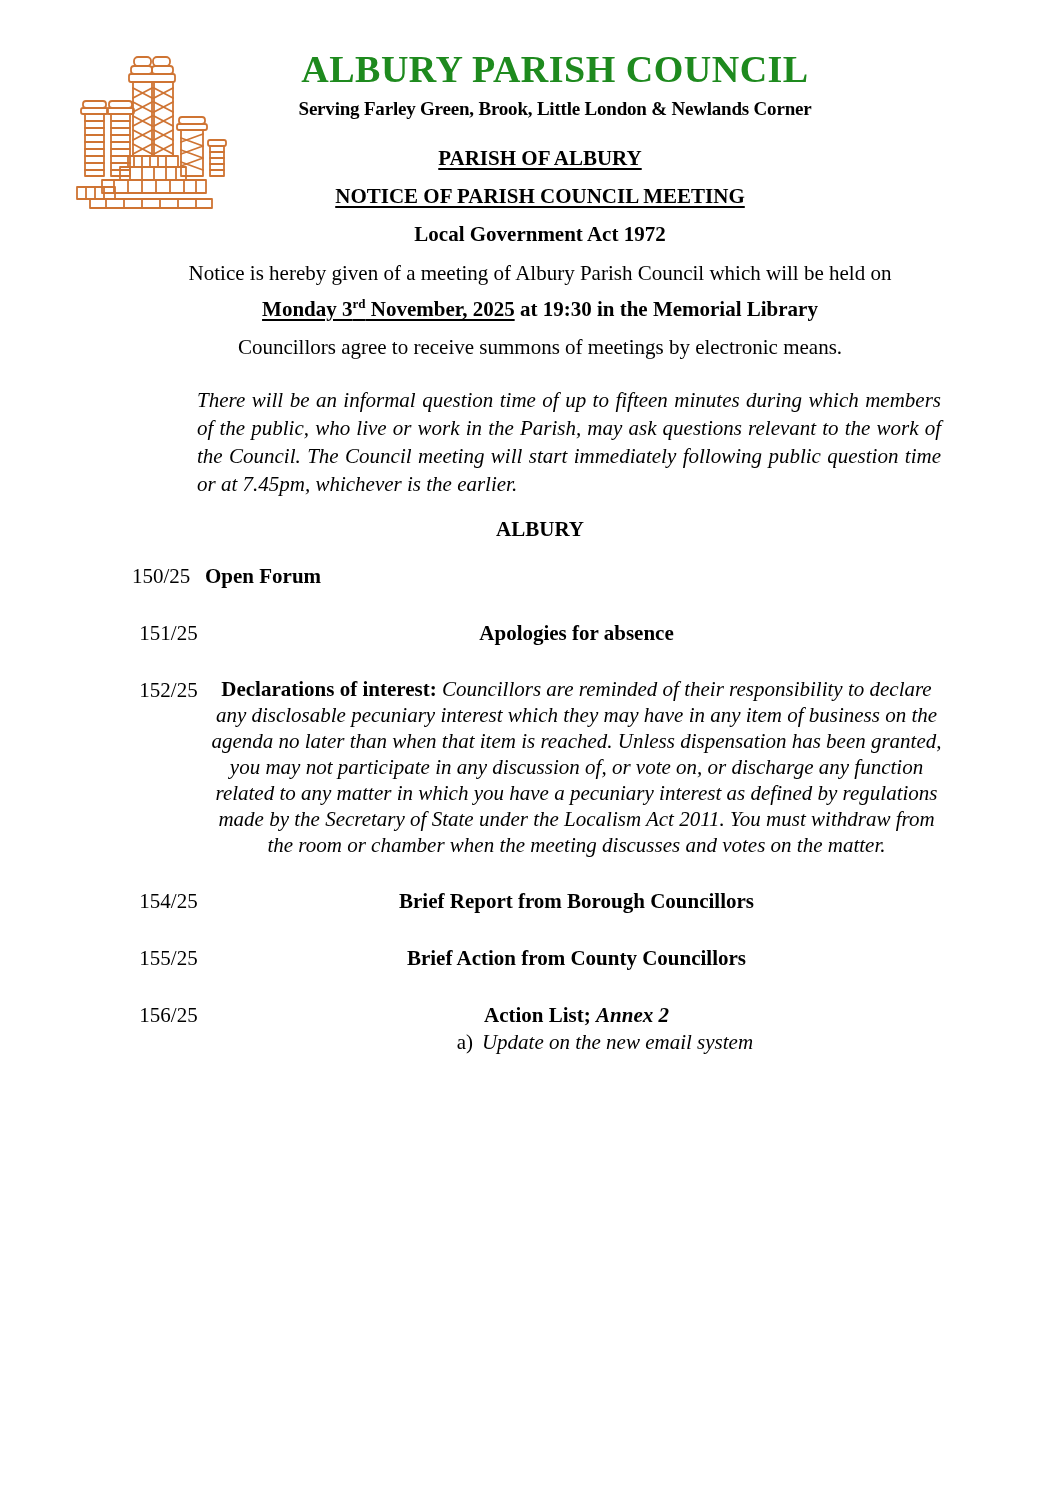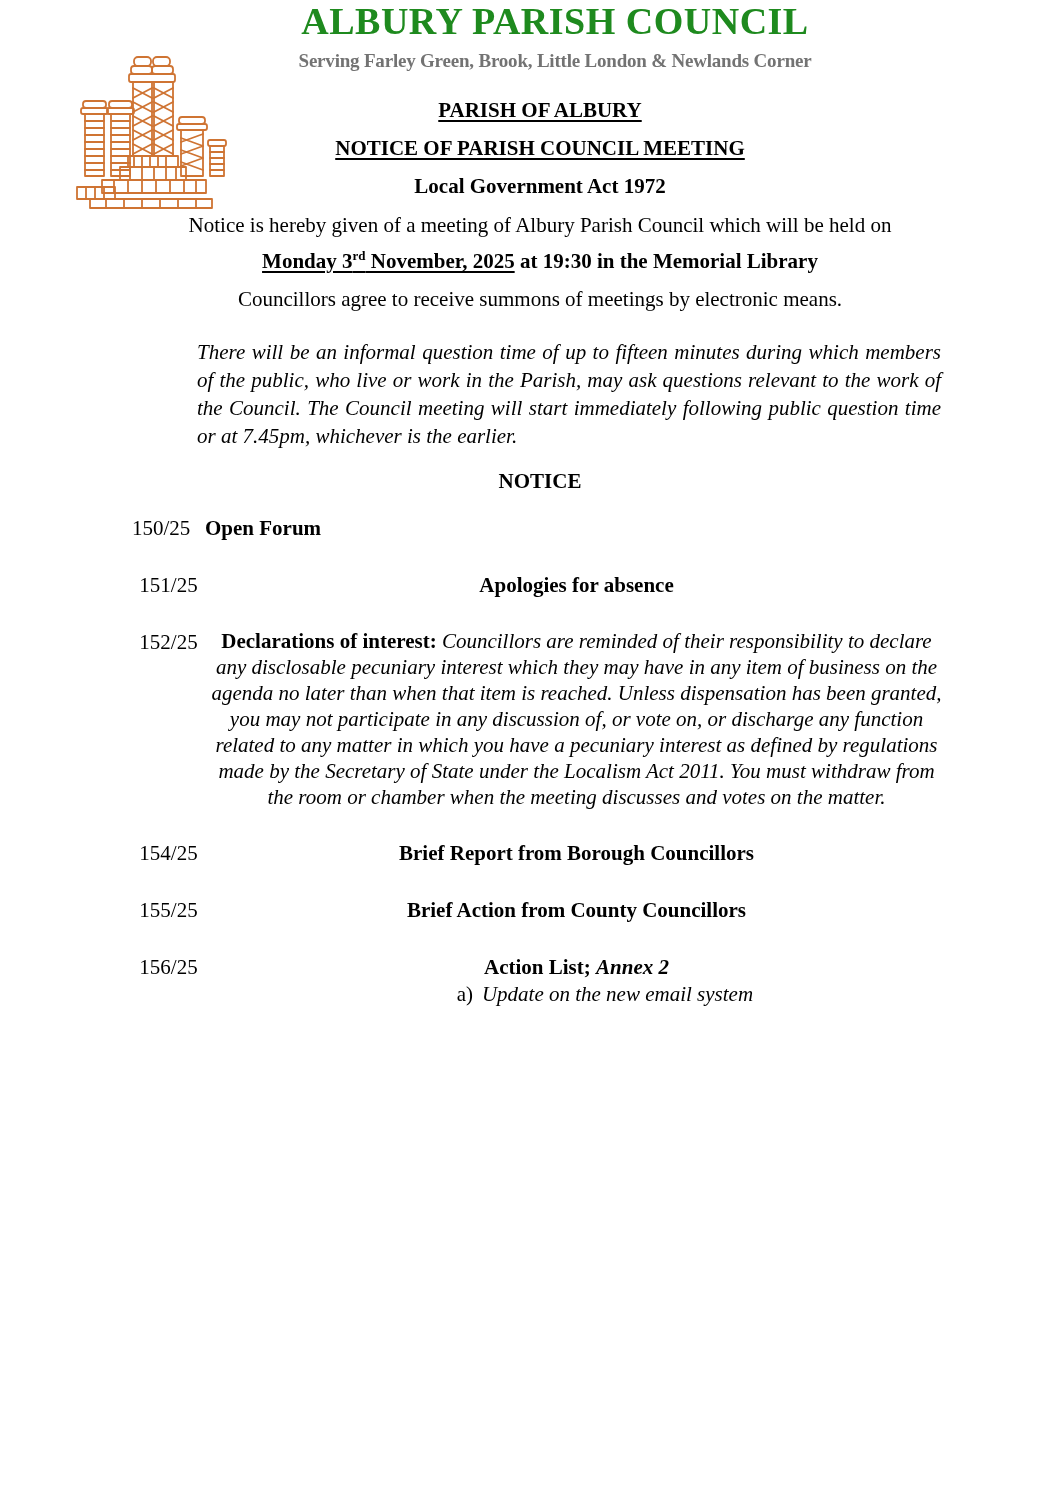--- a/index.html
+++ b/index.html
@@ -13,36 +13,36 @@
     overflow: hidden;
   }
   
   .logo {
     position: absolute;
     left: 72px;
     top: 54px;
     width: 166px;
     height: 156px;
   }
-  .masthead { text-align: center; }
+  .masthead { padding-top: 48px; text-align: center; }
   .masthead-inner { margin-left: 52px; }
   .doc-title {
     margin: 0;
     font-size: 38px;
     line-height: 42px;
     font-weight: bold;
     color: #1e8a1e;
     letter-spacing: 0.5px;
   }
   .doc-subtitle {
     margin: 6px 0 0 0;
     font-size: 19px;
     line-height: 26px;
     font-weight: bold;
-    color: #737373;
+    color: #000000;
     letter-spacing: -0.2px;
   }
   
   .content { padding: 0 110px 0 132px; font-size: 21px; line-height: 28px; }
   .center { text-align: center; margin: 0; }
   .bold { font-weight: bold; }
   .u { text-decoration: underline; text-decoration-thickness: 2px; text-underline-offset: 3px; }
   .h-parish  { margin-top: 22px; }
   .h-notice  { margin-top: 10px; }
   .h-act     { margin-top: 10px; }
@@ -144,21 +144,21 @@
 
     <p class="center p-intro">Notice is hereby given of a meeting of Albury Parish Council which will be held on</p>
 
     <p class="center p-date"><span class="u"><span>Monday 3</span><sup>rd</sup><span> November, 2025</span></span><span> at 19:30 in the Memorial Library</span></p>
 
 
     <p class="center p-summons">Councillors agree to receive summons of meetings by electronic means.</p>
 
     <p class="qt-para">There will be an informal question time of up to fifteen minutes during which members of the public, who live or work in the Parish, may ask questions relevant to the work of the Council. The Council meeting will start immediately following public question time or at 7.45pm, whichever is the earlier.</p>
 
-    <p class="center agenda-heading">NOTICE</p>
+    <p class="center agenda-heading">ALBURY</p>
 
     <div class="agenda-item mt-first">
       <span class="ref">150/25</span>
       <div class="item-body"><span class="item-title">Open Forum</span></div>
     </div>
 
     <div class="agenda-item mt-item">
       <span class="ref">151/25</span>
       <div class="item-body"><span class="item-title">Apologies for absence</span></div>
     </div>

